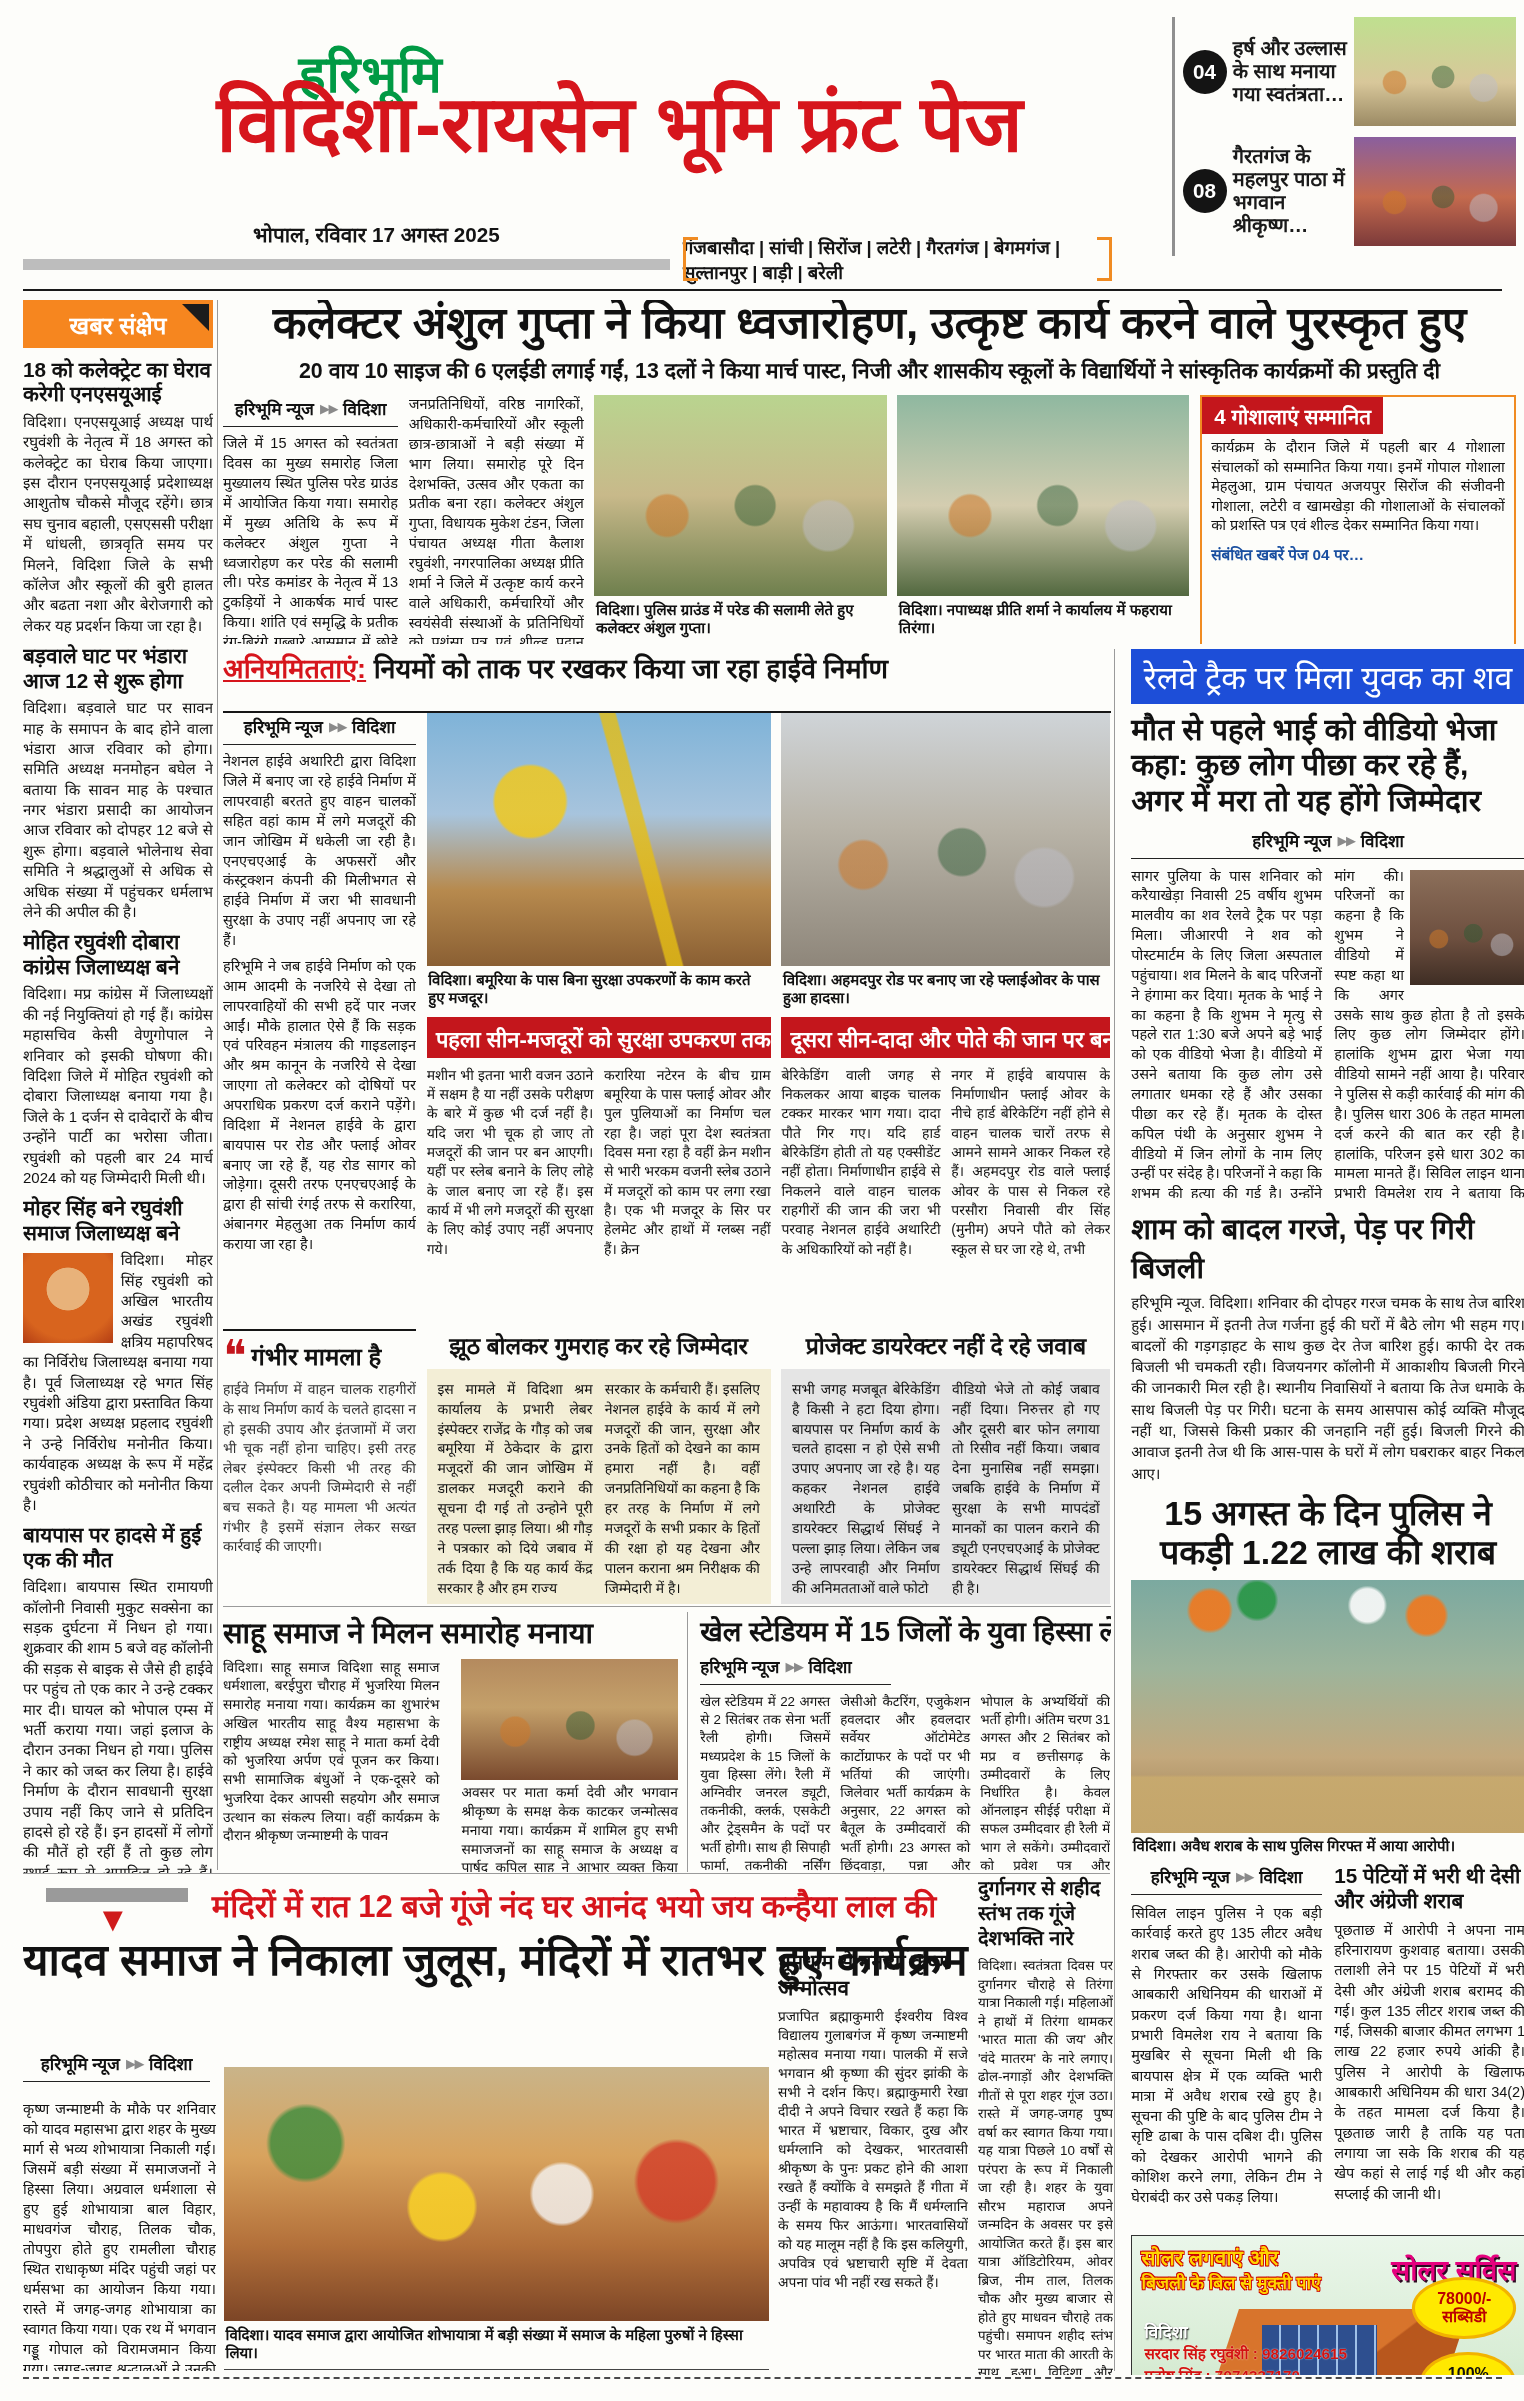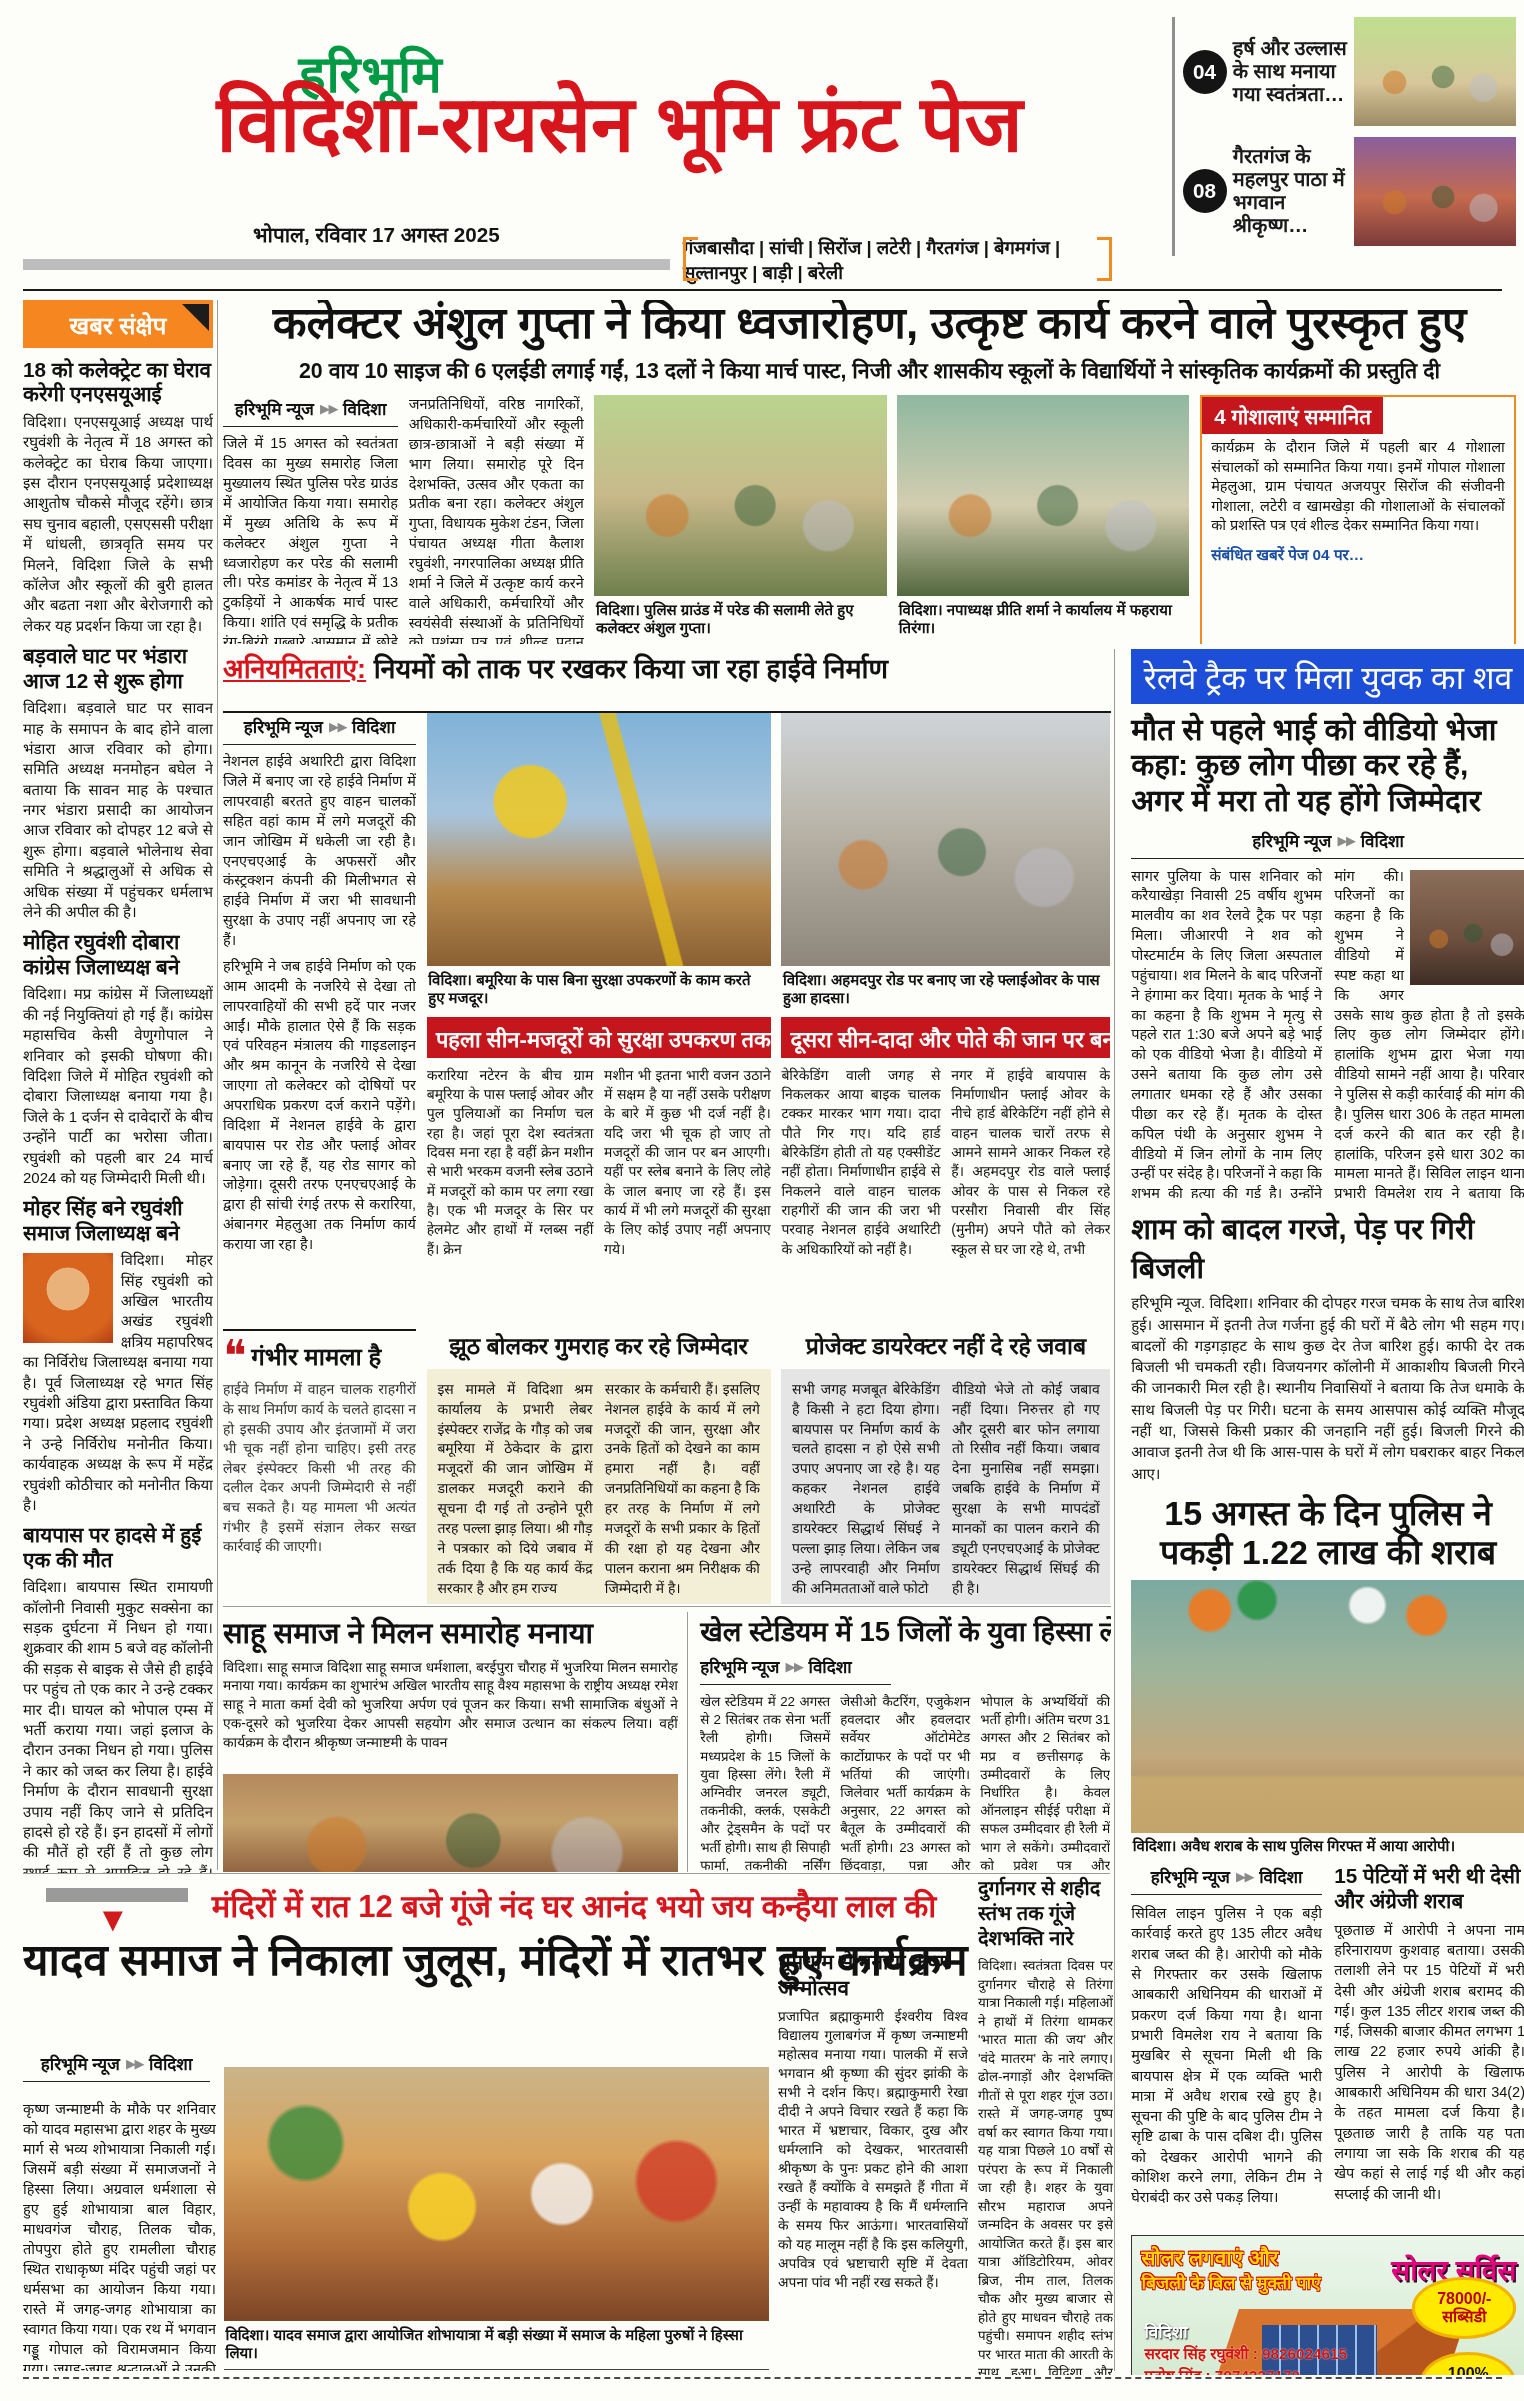--- a/index.html
+++ b/index.html
@@ -146,21 +146,21 @@
               color:#b00; font-weight:800; text-align:center; padding:10.7px 7.7px; font-size:16px; line-height:1.1;
               box-shadow:0 0 0 3.1px #f2b300; }
   .ad-badge.b1 { top:44px; width:98px; }
   .ad-badge.b2 { top:119px; width:90px; color:#111; }
   .ad-city { position:absolute; font-size:17px; font-weight:800; color:#fff; text-shadow:0.8px 0.8px 1.5px #000; }
   .ad-tel { position:absolute; font-size:15.3px; font-weight:800; color:#d31111; text-shadow:0 0 1.5px #ffe; }
   
   .midband { position:absolute; left:223px; top:1612px; width:888px; height:260px; display:flex; gap:12.2px; overflow:hidden; }
   .sahu { width:465px; border-right:0.8px solid #9a9a9a; padding-right:9.2px; }
   .sahu h3 { font-size:29px; font-weight:800; margin-bottom:7.7px; }
-  .sahu .cols { display:flex; gap:22px;flex-direction:column; }
+  .sahu .cols { display:flex; gap:22px; }
   .sahu .cols .c { flex:1; }
   .sahu p { font-size:13.8px; line-height:1.36; text-align:justify; }
   .ph-sahu { height:121px; margin-bottom:4.6px;
              background:linear-gradient(180deg,#b48a5e 0%,#c4a06a 40%,#7a4a2e 100%); }
   .stadium { width:410px; }
   .stadium h3 { font-size:27.5px; font-weight:800; margin-bottom:4.6px; white-space:nowrap; }
   .stadium .byline { justify-content:flex-start; width:191px; }
   .stadium .cols { display:flex; gap:10px; height:191px; overflow:hidden; }
   .stadium .cols p { flex:1; font-size:13.4px; line-height:1.36; text-align:justify; }
   
@@ -292,22 +292,22 @@
         </div>
         <p class="body">नेशनल हाईवे अथारिटी द्वारा विदिशा जिले में बनाए जा रहे हाईवे निर्माण में लापरवाही बरतते हुए वाहन चालकों सहित वहां काम में लगे मजदूरों की जान जोखिम में धकेली जा रही है। एनएचएआई के अफसरों और कंस्ट्रक्शन कंपनी की मिलीभगत से हाईवे निर्माण में जरा भी सावधानी सुरक्षा के उपाए नहीं अपनाए जा रहे हैं।</p>
         <p class="body">हरिभूमि ने जब हाईवे निर्माण को एक आम आदमी के नजरिये से देखा तो लापरवाहियों की सभी हदें पार नजर आईं। मौके हालात ऐसे हैं कि सड़क एवं परिवहन मंत्रालय की गाइडलाइन और श्रम कानून के नजरिये से देखा जाएगा तो कलेक्टर को दोषियों पर अपराधिक प्रकरण दर्ज कराने पड़ेंगे। विदिशा में नेशनल हाईवे के द्वारा बायपास पर रोड और फ्लाई ओवर बनाए जा रहे हैं, यह रोड सागर को जोड़ेगा। दूसरी तरफ एनएचएआई के द्वारा ही सांची रंगई तरफ से करारिया, अंबानगर मेहलुआ तक निर्माण कार्य कराया जा रहा है।</p>
       </div>
       <div class="hw-mid">
         <div class="ph ph-crane"></div>
         <div class="cap">विदिशा। बमूरिया के पास बिना सुरक्षा उपकरणों के काम करते हुए मजदूर।</div>
         <div class="scene">
           <div class="scene-head">पहला सीन-मजदूरों को सुरक्षा उपकरण तक नहीं</div>
           <div class="scene-cols">
+            <p>मशीन भी इतना भारी वजन उठाने में सक्षम है या नहीं उसके परीक्षण के बारे में कुछ भी दर्ज नहीं है। यदि जरा भी चूक हो जाए तो मजदूरों की जान पर बन आएगी। यहीं पर स्लेब बनाने के लिए लोहे के जाल बनाए जा रहे हैं। इस कार्य में भी लगे मजदूरों की सुरक्षा के लिए कोई उपाए नहीं अपनाए गये।</p>
             <p>करारिया नटेरन के बीच ग्राम बमूरिया के पास फ्लाई ओवर और पुल पुलियाओं का निर्माण चल रहा है। जहां पूरा देश स्वतंत्रता दिवस मना रहा है वहीं क्रेन मशीन से भारी भरकम वजनी स्लेब उठाने में मजदूरों को काम पर लगा रखा है। एक भी मजदूर के सिर पर हेलमेट और हाथों में ग्लब्स नहीं हैं। क्रेन</p>
-            <p>मशीन भी इतना भारी वजन उठाने में सक्षम है या नहीं उसके परीक्षण के बारे में कुछ भी दर्ज नहीं है। यदि जरा भी चूक हो जाए तो मजदूरों की जान पर बन आएगी। यहीं पर स्लेब बनाने के लिए लोहे के जाल बनाए जा रहे हैं। इस कार्य में भी लगे मजदूरों की सुरक्षा के लिए कोई उपाए नहीं अपनाए गये।</p>
           </div>
         </div>
       </div>
       <div class="hw-right">
         <div class="ph ph-accident"></div>
         <div class="cap">विदिशा। अहमदपुर रोड पर बनाए जा रहे फ्लाईओवर के पास हुआ हादसा।</div>
         <div class="scene">
           <div class="scene-head">दूसरा सीन-दादा और पोते की जान पर बन आई</div>
           <div class="scene-cols">
             <p>बेरिकेडिंग वाली जगह से निकलकर आया बाइक चालक टक्कर मारकर भाग गया। दादा पौते गिर गए। यदि हार्ड बेरिकेडिंग होती तो यह एक्सीडेंट नहीं होता। निर्माणाधीन हाईवे से निकलने वाले वाहन चालक राहगीरों की जान की जरा भी परवाह नेशनल हाईवे अथारिटी के अधिकारियों को नहीं है।</p>

